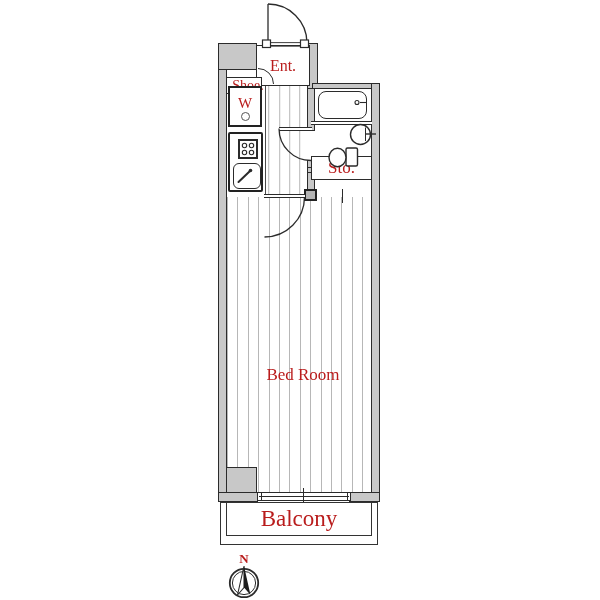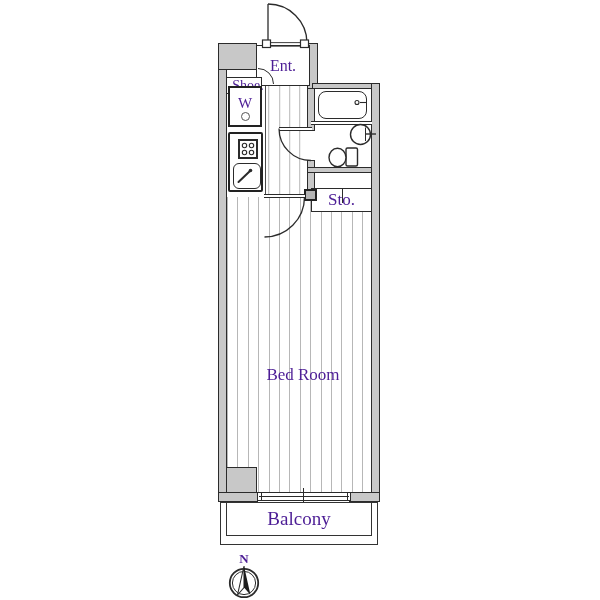--- a/index.html
+++ b/index.html
@@ -1,17 +1,17 @@
 <!DOCTYPE html>
 <html><head>
 <meta charset="utf-8">
 <style>
   html,body{margin:0;padding:0;background:#ffffff;}
   #stage{position:relative;width:552px;height:600px;background:#fff;overflow:hidden;
-         font-family:"Liberation Serif","DejaVu Serif",serif;color:#4c1d95;}
+         font-family:"Liberation Serif","DejaVu Serif",serif;color:#b91c1c;}
   .abs{position:absolute;box-sizing:border-box;}
   .wall{background:#c8c8c8;border:1px solid #2b2b2b;}
   .room{background:#fff;border:1.3px solid #2b2b2b;display:flex;align-items:center;justify-content:center;}
   .box2{background:#fff;border:2px solid #222;display:flex;align-items:center;justify-content:center;}
   .floor{background:#fff;
     background-image:repeating-linear-gradient(to right,#b7b7b7 0px,#b7b7b7 1px,transparent 1px,transparent 10.4px);}
   .lbl{display:flex;align-items:center;justify-content:center;white-space:nowrap;}
   svg{position:absolute;left:0;top:0;}
   .thinline{background:#2b2b2b;}
 </style>
@@ -53,42 +53,42 @@
   <div class="abs box2" style="left:228px;top:132px;width:35px;height:60px;border-radius:2px;"></div>
   <div class="abs room" style="left:233px;top:163px;width:28px;height:26px;border-radius:6px;"></div>
 
   <div class="abs" style="left:315px;top:89px;width:56px;height:32px;background:#fff;"></div>
   <div class="abs room" style="left:318px;top:91px;width:49px;height:28px;border-radius:8px;"></div>
 
   <div class="abs" style="left:311px;top:121px;width:61px;height:4px;background:#fff;border-top:1.2px solid #2b2b2b;border-bottom:1.2px solid #2b2b2b;"></div>
 
   <div class="abs" style="left:315px;top:125px;width:56px;height:42px;background:#fff;"></div>
 
-  <div class="abs room lbl" style="left:311px;top:188px;width:61px;height:24px;border-width:1.2px;font-size:17px;">
+  <div class="abs room lbl" style="left:311px;top:156px;width:61px;height:24px;border-width:1.2px;font-size:17px;">
     <span>Sto.</span>
   </div>
   <div class="abs thinline" style="left:342px;top:189px;width:1px;height:14px;"></div>
 
   <div class="abs" style="left:304px;top:189px;width:13px;height:12px;background:#b5b5b5;border:2px solid #222;box-sizing:border-box;"></div>
 
   <div class="abs" style="left:279px;top:127px;width:33px;height:4px;background:#fff;border-top:1.1px solid #2b2b2b;border-bottom:1.1px solid #2b2b2b;"></div>
   <div class="abs" style="left:264px;top:193.5px;width:41px;height:4px;background:#fff;border-top:1.1px solid #2b2b2b;border-bottom:1.1px solid #2b2b2b;"></div>
 
   <div class="abs lbl" style="left:233px;top:346px;width:140px;height:18px;font-size:17px;margin-top:20px;">
     <span>Bed Room</span>
   </div>
 
   <div class="abs" style="left:257px;top:492px;width:94px;height:9px;background:#fff;border:1.3px solid #2b2b2b;"></div>
   <div class="abs thinline" style="left:259px;top:495.8px;width:90px;height:1px;"></div>
   <div class="abs thinline" style="left:261px;top:493px;width:1px;height:7px;"></div>
   <div class="abs thinline" style="left:347px;top:493px;width:1px;height:7px;"></div>
   <div class="abs thinline" style="left:303px;top:488px;width:1px;height:16px;"></div>
 
   <div class="abs" style="left:220px;top:502px;width:158px;height:43px;background:#fff;border:1.3px solid #333;"></div>
-  <div class="abs lbl" style="left:226px;top:502px;width:146px;height:34px;border-left:1px solid #333;border-right:1px solid #333;border-bottom:1px solid #333;font-size:19px;">
+  <div class="abs lbl" style="left:226px;top:502px;width:146px;height:34px;border-left:1px solid #333;border-right:1px solid #333;border-bottom:1px solid #333;font-size:23px;">
     <span>Balcony</span>
   </div>
 
   <div class="abs lbl" style="left:234px;top:552px;width:20px;height:14px;font-size:13px;font-weight:bold;">
     <span>N</span>
   </div>
 
   <svg width="600" height="600" viewBox="0 0 600 600">
     <g fill="none" stroke="#2b2b2b" stroke-width="1.3">
 

